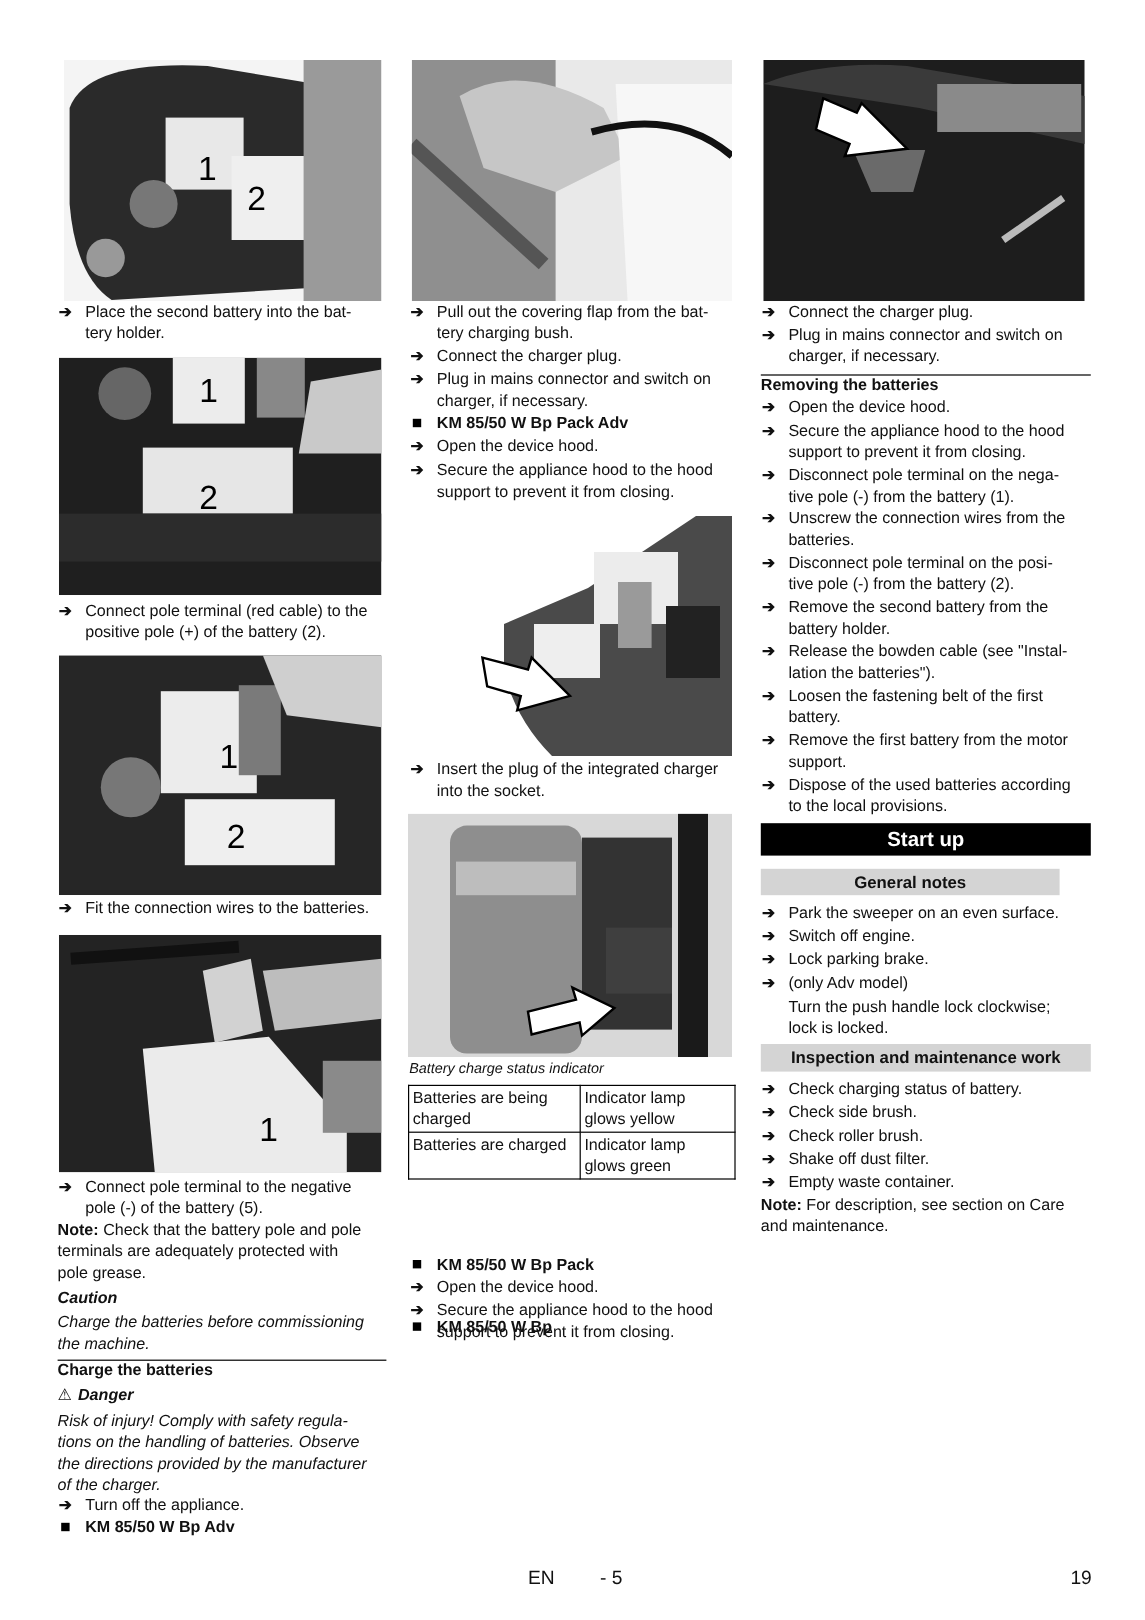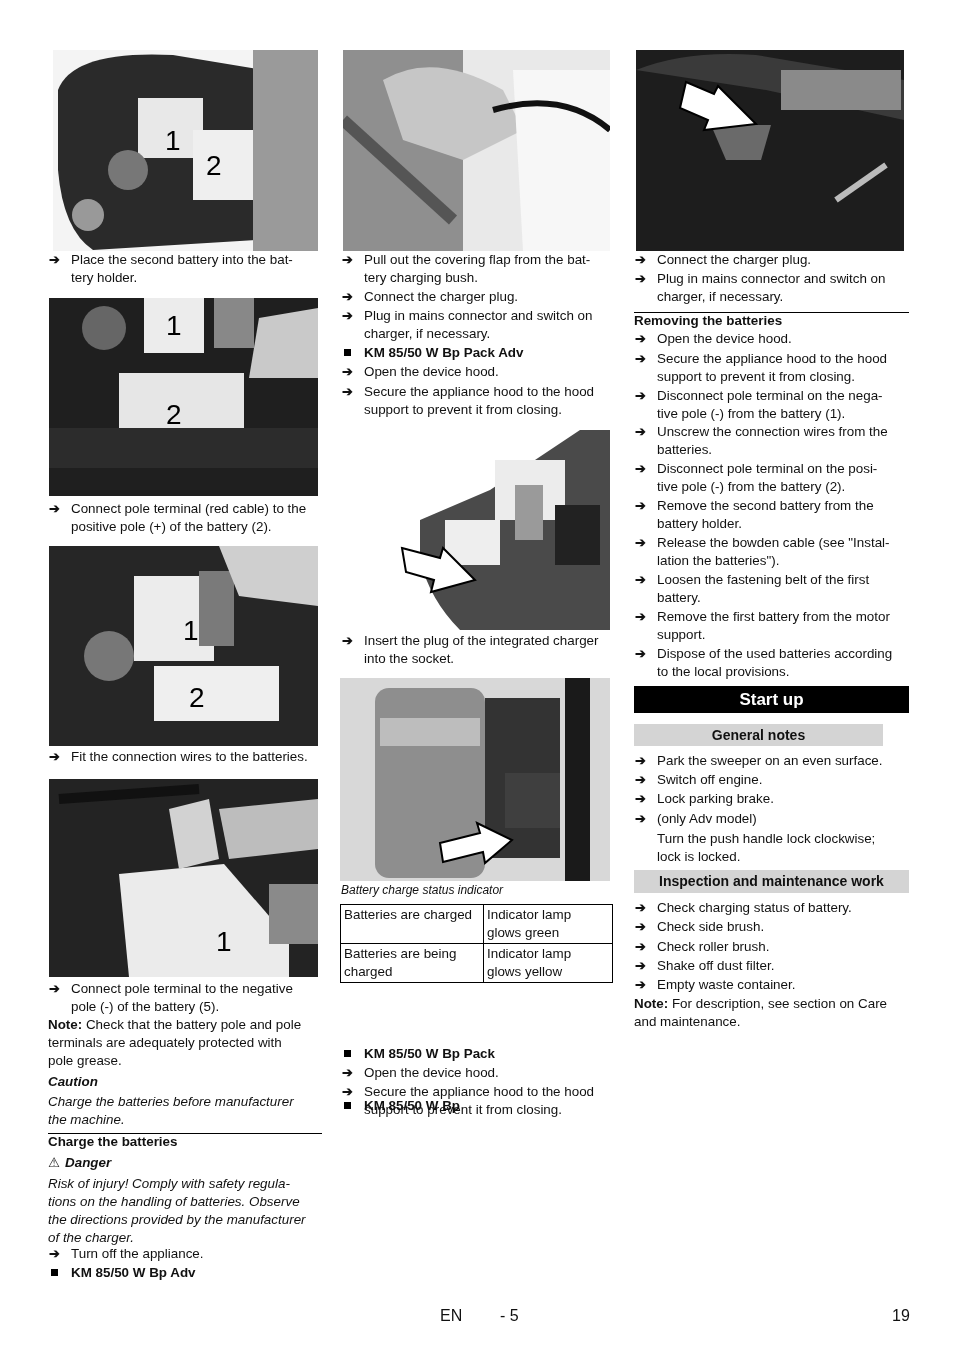--- a/index.html
+++ b/index.html
@@ -97,21 +97,21 @@
 </div>
 
 <div class="text" style="left:48px;top:1016px;width:280px;">
   <div><span class="b">Note:</span><span> Check that the battery pole and pole</span></div>
   <div>terminals are adequately protected with</div>
   <div>pole grease.</div>
 </div>
 
 <div class="text b i" style="left:48px;top:1073px;">Caution</div>
 <div class="text i" style="left:48px;top:1093px;width:280px;">
-  <div>Charge the batteries before manufacturer</div>
+  <div>Charge the batteries before commissioning</div>
   <div>the machine.</div>
 </div>
 
 <div class="rule" style="left:48px;top:1133px;width:274px;"></div>
 <div class="text b" style="left:48px;top:1133px;">Charge the batteries</div>
 
 <div class="text b i" style="left:48px;top:1154px;">
   <span style="font-style:normal;font-weight:normal;margin-right:5px;">⚠</span><span>Danger</span>
 </div>
 <div class="text i" style="left:48px;top:1175px;width:280px;">
@@ -193,38 +193,38 @@
     <rect x="165" y="95" width="55" height="55" fill="#3f3f3f"></rect>
     <rect x="225" y="0" width="25" height="203" fill="#1a1a1a"></rect>
     <path d="M100 165 L140 155 L137 145 L172 162 L145 185 L143 174 L103 184 Z" fill="#ffffff" stroke="#000" stroke-width="2"></path>
   </svg>
 </div>
 <div class="text i" style="left:341px;top:881px;font-size:12px;">Battery charge status indicator</div>
 
 <table class="status" style="left:340px;top:904px;width:273px;">
   <tbody>
       <tr>
-    <td>
-          <div>Batteries are charged</div>
-        </td>
-    <td>
-          <div>Indicator lamp</div>
-          <div>glows green</div>
-        </td>
-  </tr>
-  <tr>
     <td style="width:136px;">
           <div>Batteries are being</div>
           <div>charged</div>
         </td>
     <td>
           <div>Indicator lamp</div>
           <div>glows yellow</div>
         </td>
   </tr>
+  <tr>
+    <td>
+          <div>Batteries are charged</div>
+        </td>
+    <td>
+          <div>Indicator lamp</div>
+          <div>glows green</div>
+        </td>
+  </tr>
 </tbody>
   </table>
 
 <div class="sq" style="left:342px;top:1086px;margin-top:11px;">
   <span class="box"></span>
   <span>KM 85/50 W Bp</span>
 </div>
 <div class="sq" style="left:342px;top:1045px;">
   <span class="box"></span>
   <span>KM 85/50 W Bp Pack</span>

